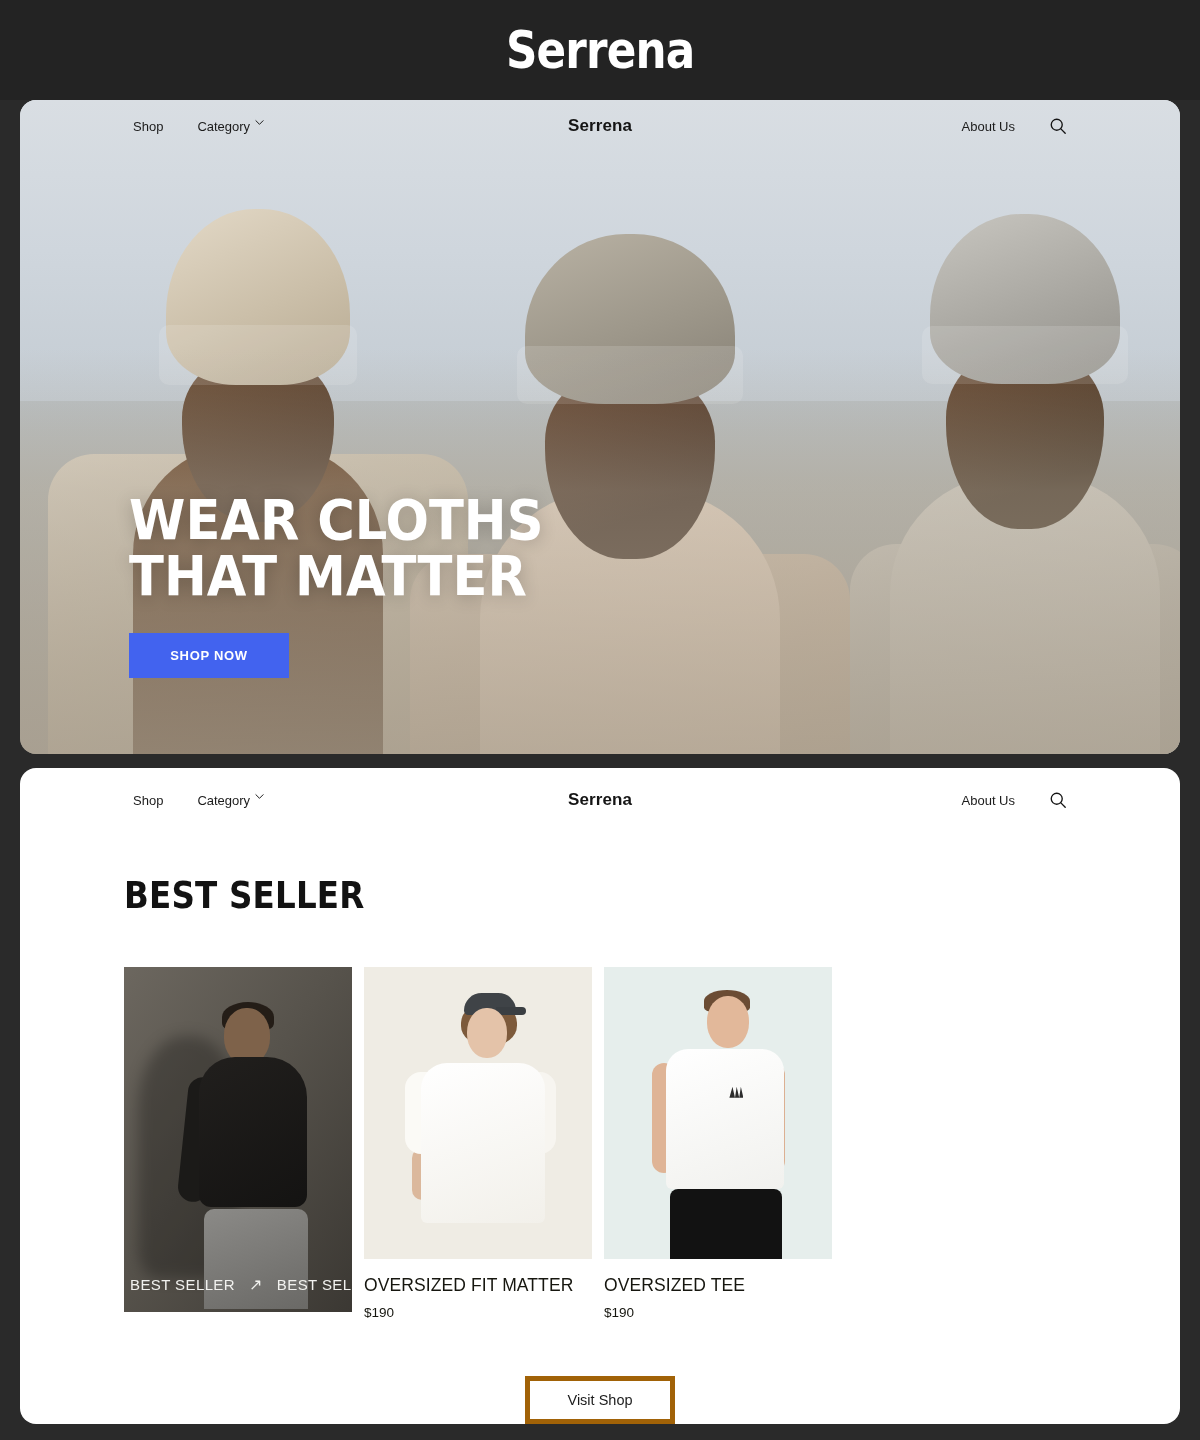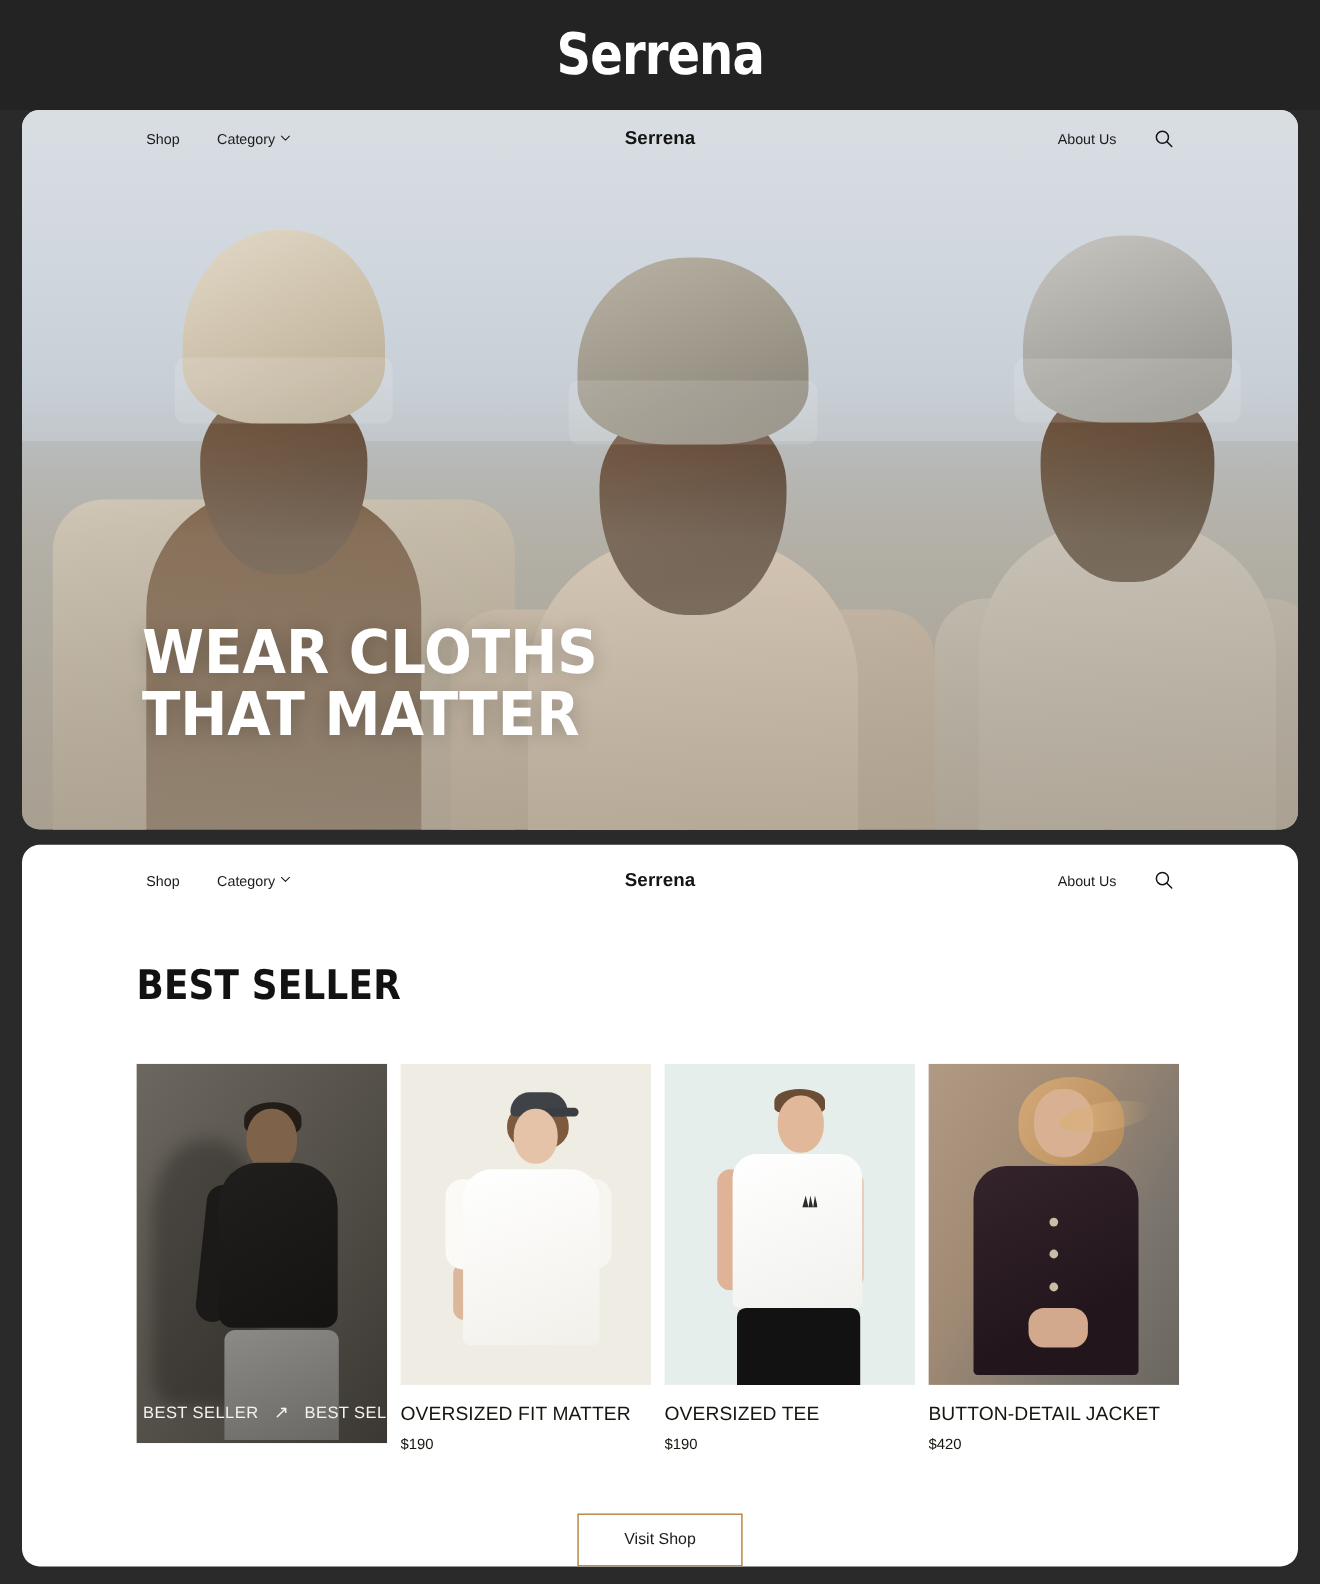--- a/index.html
+++ b/index.html
@@ -121,21 +121,21 @@
     position: relative; z-index: 5;
     height: 52px;
     display: flex; align-items: center;
     padding: 0 38px 0 0;
   }
   .nav-left { display: flex; align-items: center; gap: 34px; margin-left: 113px; }
   .nav-right { display: flex; align-items: center; gap: 34px; margin-left: auto; margin-right: 75px; }
   .nav-link {
     font-size: 13px; color: #1b1b1b; font-weight: 400;
     text-decoration: none; white-space: nowrap; cursor: pointer;
-    display: flex; align-items: center; gap: 5px;
+    display: flex; gap: 5px;
   }
   .nav-logo {
     position: absolute; left: 50%; transform: translateX(-50%);
     font-size: 17px; font-weight: 700; color: #141414; letter-spacing: .1px;
   }
   .chev { display: inline-block; width: 9px; height: 9px; position: relative; top: -1px; }
   .chev svg { display: block; }
   .search-icon { cursor: pointer; display: flex; align-items: center; }
 
   
@@ -267,21 +267,21 @@
   .scene-4 .hair-wisp { position: absolute; left: 52%; top: 12%; width: 84px; height: 26px; border-radius: 50%; background: linear-gradient(90deg, rgba(216,176,124,.95), rgba(216,176,124,0)); transform: rotate(-9deg); }
   .scene-4 .jacket { position: absolute; left: 18%; top: 32%; width: 150px; height: 190px; border-radius: 30px 30px 4px 4px; background: linear-gradient(155deg, #34232b, #22161c 70%); }
   .scene-4 .btn { position: absolute; left: 50%; width: 8px; height: 8px; border-radius: 50%; background: #c9bda6; transform: translateX(-50%); }
   .scene-4 .hands { position: absolute; left: 40%; top: 76%; width: 54px; height: 36px; border-radius: 14px; background: #d2a98c; }
 
   
   .visit-wrap { display: flex; justify-content: center; margin-top: 56px; }
   .visit-shop {
     width: 150px; height: 48px;
     background: #ffffff;
-    border: 1px solid #a16207;
+    border: 5px solid #a16207;
     font-size: 14.5px;
     color: #1b1b1b;
     cursor: pointer;
     font-family: "Liberation Sans", sans-serif;
   }
 </style>
 </head>
 <body>
 
 <div class="brand-bar">
@@ -345,20 +345,21 @@
           </svg>
       </span>
     </div>
   </div>
 
   <div class="hero-copy">
     <div class="hero-title">
       <div>WEAR CLOTHS</div>
       <div>THAT MATTER</div>
     </div>
+    <button class="shop-now">SHOP NOW</button>
   </div>
 </div>
 
 <div class="panel content">
 
   <div class="nav">
     <div class="nav-left">
       <a class="nav-link">
         <span>Shop</span>
       </a>
@@ -439,36 +440,20 @@
           <div class="arm-r"></div>
           <div class="shorts"></div>
           <div class="tee"></div>
           <div class="logo-mark"></div>
         </div>
       </div>
       <div class="product-name">OVERSIZED TEE</div>
       <div class="product-price">$190</div>
     </div>
 
-    <div class="product">
-      <div class="product-img">
-        <div class="scene scene-4">
-          <div class="hair"></div>
-          <div class="head"></div>
-          <div class="hair-wisp"></div>
-          <div class="jacket"></div>
-          <div class="btn" style="top:48%"></div>
-          <div class="btn" style="top:58%"></div>
-          <div class="btn" style="top:68%"></div>
-          <div class="hands"></div>
-        </div>
-      </div>
-      <div class="product-name">BUTTON-DETAIL JACKET</div>
-      <div class="product-price">$420</div>
-    </div>
 
   </div>
 
   <div class="visit-wrap">
     <button class="visit-shop">Visit Shop</button>
   </div>
 
 </div>
 
 </body></html>

